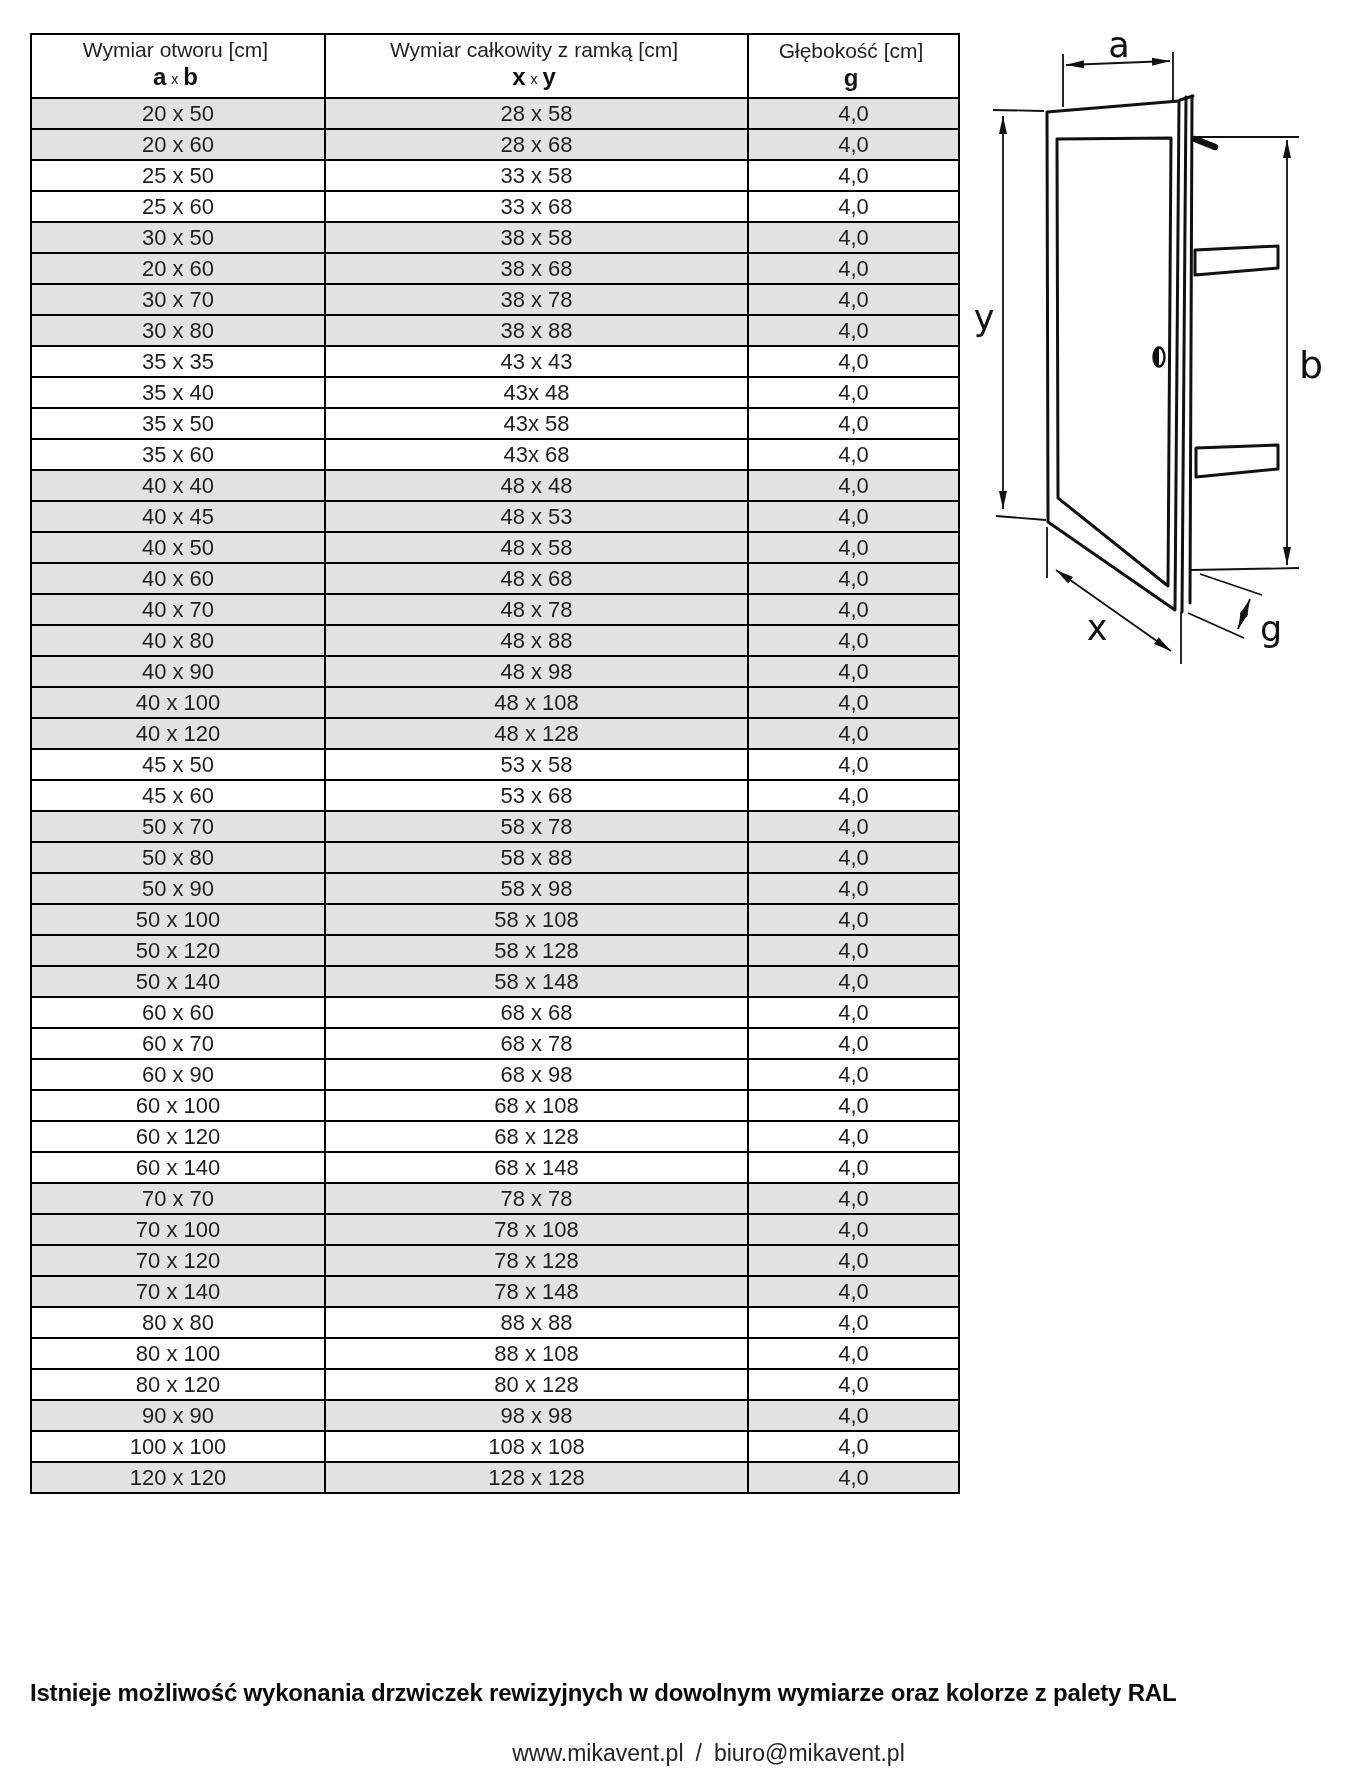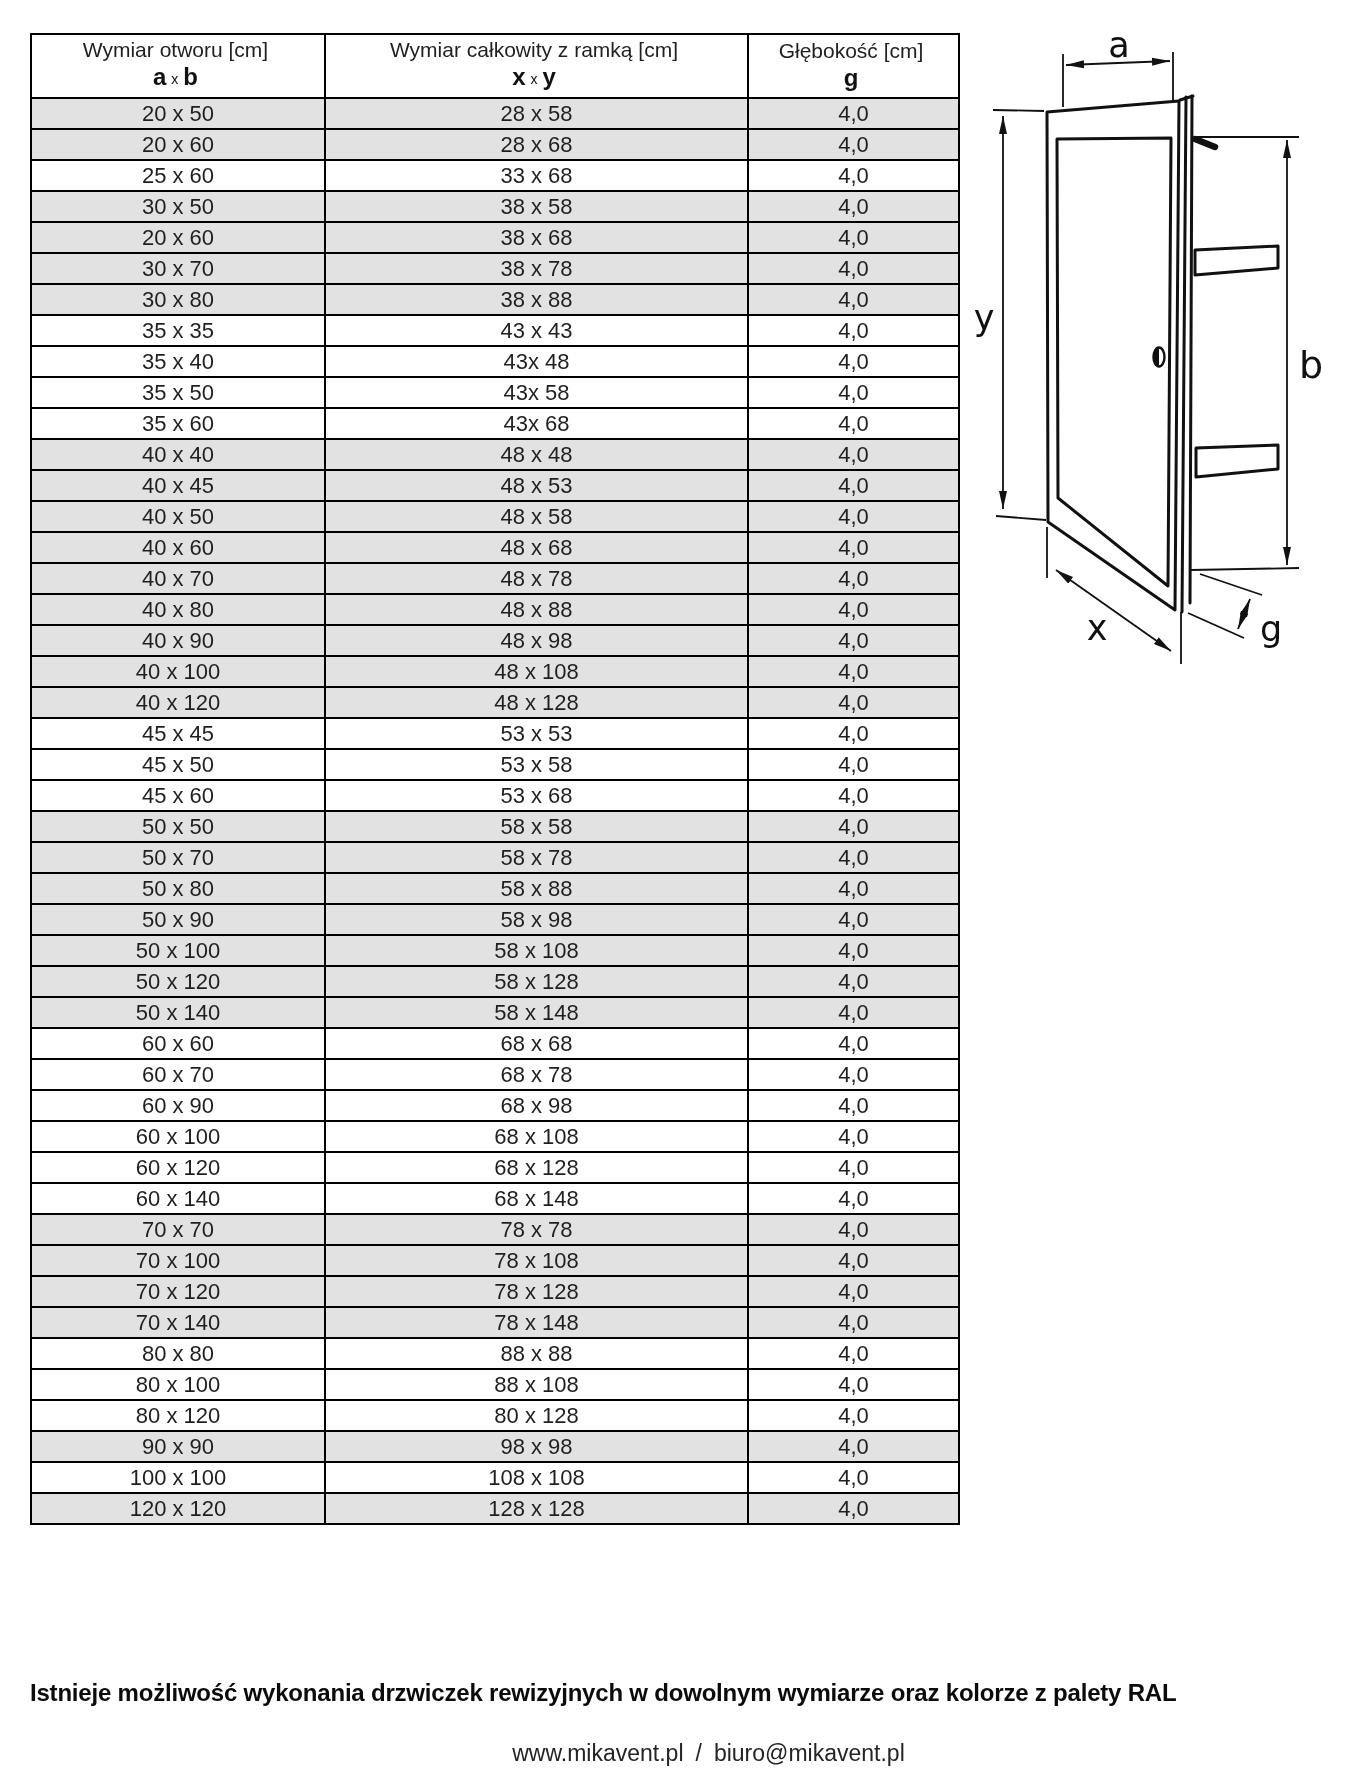--- a/index.html
+++ b/index.html
@@ -53,20 +53,25 @@
           <td>20 x 50</td>
           <td>28 x 58</td>
           <td>4,0</td>
         </tr>
         <tr class="shaded">
           <td>20 x 60</td>
           <td>28 x 68</td>
           <td>4,0</td>
         </tr>
         <tr>
+          <td>25 x 50</td>
+          <td>33 x 58</td>
+          <td>4,0</td>
+        </tr>
+        <tr>
           <td>25 x 60</td>
           <td>33 x 68</td>
           <td>4,0</td>
         </tr>
         <tr class="shaded">
           <td>30 x 50</td>
           <td>38 x 58</td>
           <td>4,0</td>
         </tr>
         <tr class="shaded">
@@ -143,37 +148,27 @@
           <td>40 x 100</td>
           <td>48 x 108</td>
           <td>4,0</td>
         </tr>
         <tr class="shaded">
           <td>40 x 120</td>
           <td>48 x 128</td>
           <td>4,0</td>
         </tr>
         <tr>
-          <td>45 x 45</td>
-          <td>53 x 53</td>
-          <td>4,0</td>
-        </tr>
-        <tr>
           <td>45 x 50</td>
           <td>53 x 58</td>
           <td>4,0</td>
         </tr>
         <tr>
           <td>45 x 60</td>
           <td>53 x 68</td>
-          <td>4,0</td>
-        </tr>
-        <tr class="shaded">
-          <td>50 x 50</td>
-          <td>58 x 58</td>
           <td>4,0</td>
         </tr>
         <tr class="shaded">
           <td>50 x 70</td>
           <td>58 x 78</td>
           <td>4,0</td>
         </tr>
         <tr class="shaded">
           <td>50 x 80</td>
           <td>58 x 88</td>

